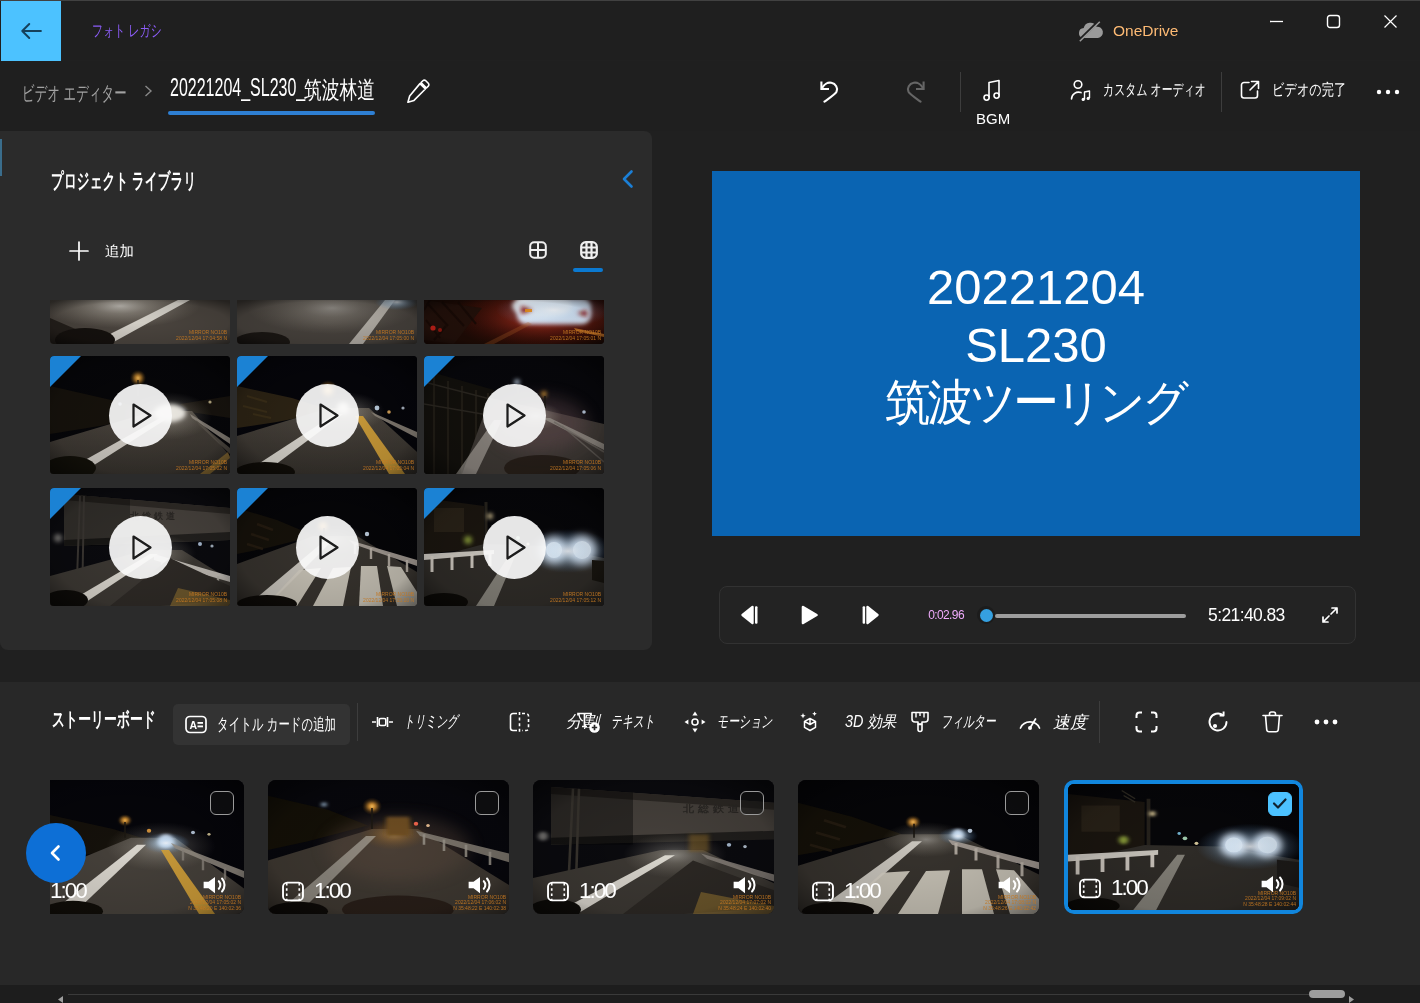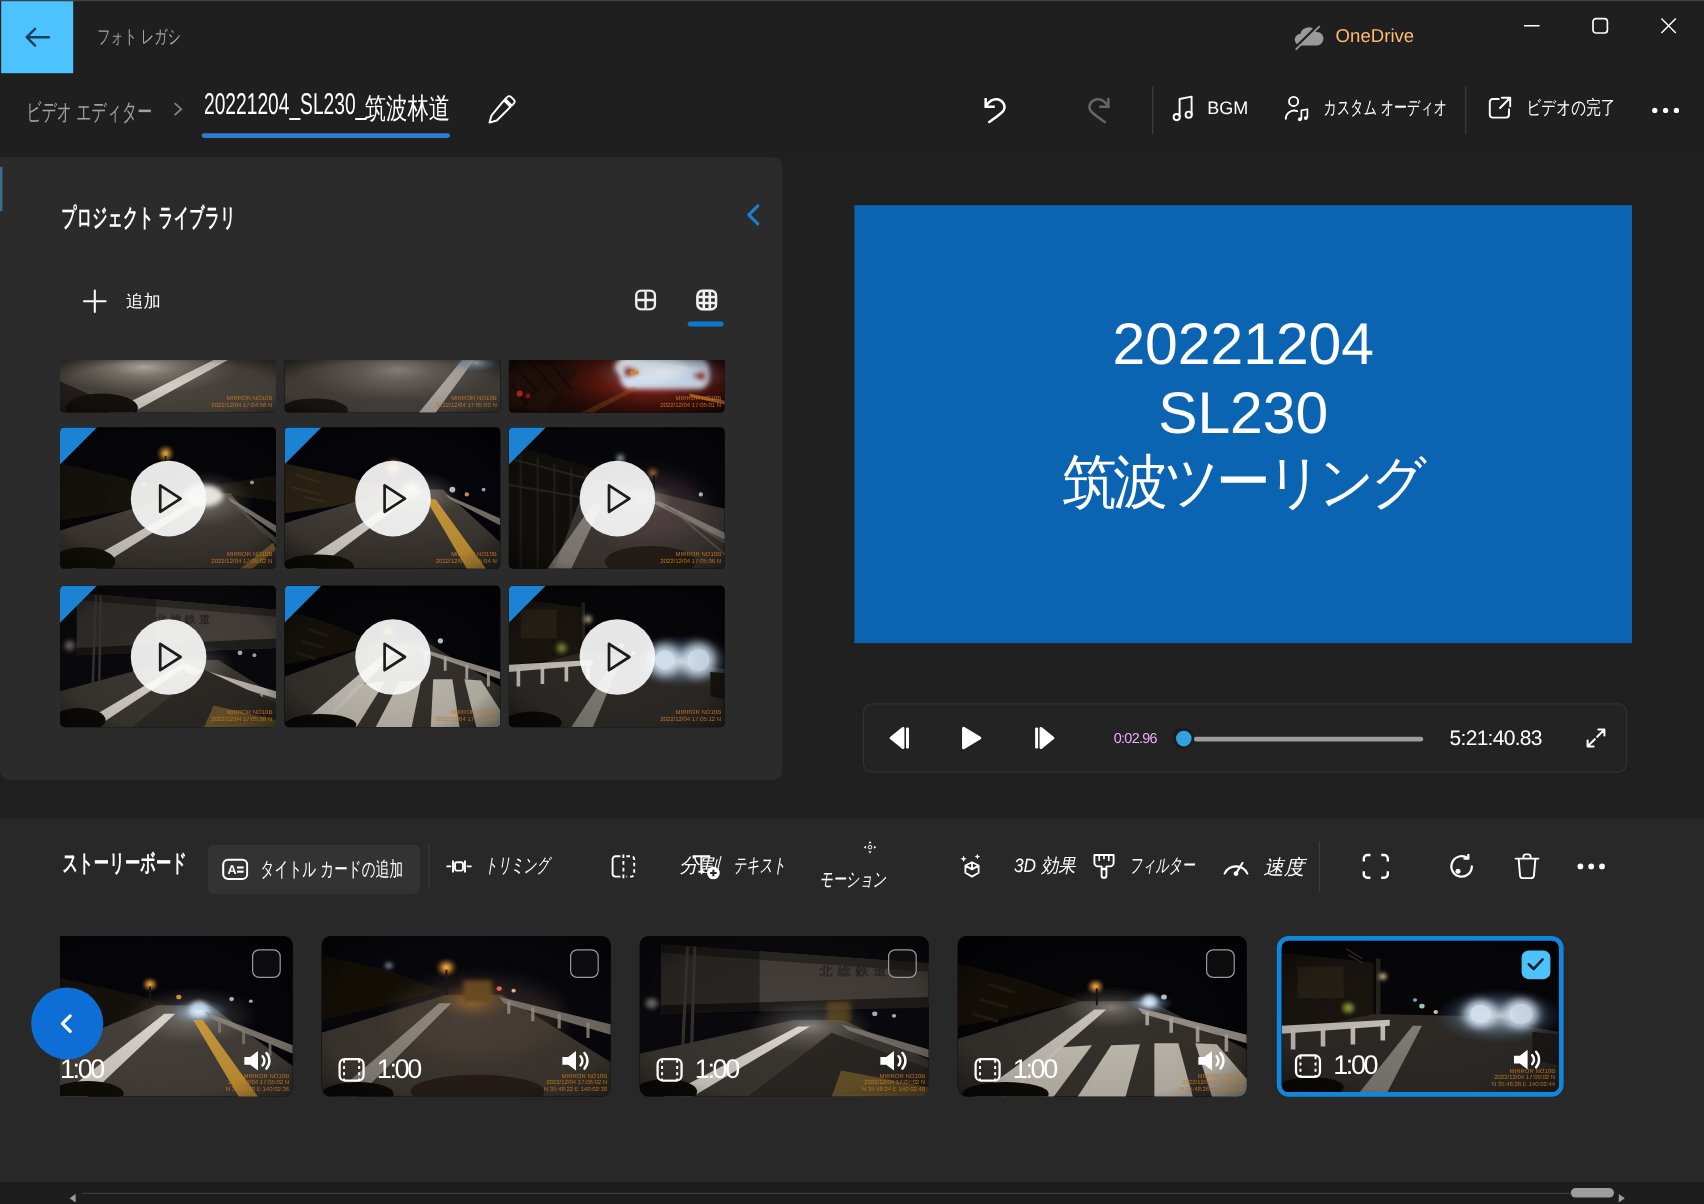--- a/index.html
+++ b/index.html
@@ -6,22 +6,22 @@
   html,body { width:1420px; height:1003px; overflow:hidden; background:#202020;
     font-family:"Liberation Sans", sans-serif; }
   .abs { position:absolute; }
   #stage { position:relative; width:1420px; height:1003px; background:#202020; }
 
   
   #titlebar { left:0; top:0; width:1420px; height:60px; background:#1f1f1f; }
   #topline { left:0; top:0; width:1420px; height:1px; background:#4a4a4a; opacity:.8; }
   #backbtn { left:1px; top:1px; width:60px; height:60px; background:#4cc2ff;
     display:flex; align-items:center; justify-content:center; }
-  #apptitle { left:81px; top:0; height:62px; display:flex; align-items:center;
-    color:#a3a3a3; font-size:16px; }
+  #apptitle { left:92px; top:0; height:62px; display:flex; align-items:center;
+    color:#8b5cf6; font-size:16px; }
   .sx { display:inline-block; transform-origin:0 50%; white-space:nowrap; }
   #onedrive { left:1075px; top:0; height:62px; display:flex; align-items:center; gap:8px;
     color:#fdba74; font-size:15.5px; }
   .wbtn { top:0; height:43px; width:56px; display:flex; align-items:center; justify-content:center; }
 
   
   #navbar { left:0; top:61px; width:1420px; height:70px; background:#1f1f1f; }
   #crumb { left:22px; top:80px; color:#a2a2a2; font-size:20px; }
   #crumbsep { left:142px; top:84px; }
   #tabname { left:170px; top:73px; color:#ffffff; font-size:25px; }
@@ -154,21 +154,21 @@
         <path d="M3.9 9.4 C5.8 5.3 9.7 3.1 13.3 3.8 C17.7 4.7 20.3 9 18.5 12.7 C17.2 15.1 11.6 18.9 6.4 22.7" fill="none" stroke="#ffffff" stroke-width="2.1" stroke-linecap="round"></path>
       </svg>
   </div>
   <div class="abs" style="left:903px; top:79px;">
     <svg width="24" height="26" viewBox="0 0 24 26" style="transform:scaleX(-1)">
         <path d="M3.4 2.6 L3.4 10 L11 10" fill="none" stroke="#666666" stroke-width="2.1"></path>
         <path d="M3.9 9.4 C5.8 5.3 9.7 3.1 13.3 3.8 C17.7 4.7 20.3 9 18.5 12.7 C17.2 15.1 11.6 18.9 6.4 22.7" fill="none" stroke="#666666" stroke-width="2.1" stroke-linecap="round"></path>
       </svg>
   </div>
   <div class="vdiv abs" style="left:960px;"></div>
-  <div class="navitem abs" style="left:976px; gap:8px;">
+  <div class="navitem abs" style="left:976px; gap:8px;flex-direction:column;">
     <svg width="22" height="24" viewBox="0 0 22 24">
         <path d="M7 19.5 V4.5 L17 2.5 V17.5" fill="none" stroke="#ffffff" stroke-width="1.6" stroke-linejoin="round"></path>
         <circle cx="4.6" cy="19.6" r="2.6" fill="none" stroke="#ffffff" stroke-width="1.6"></circle>
         <circle cx="14.6" cy="17.6" r="2.6" fill="none" stroke="#ffffff" stroke-width="1.6"></circle>
       </svg>
     <span>BGM</span>
   </div>
   <div class="navitem abs" style="left:1069px;">
     <svg width="24" height="24" viewBox="0 0 24 24">
         <circle cx="9" cy="6.5" r="3.8" fill="none" stroke="#ffffff" stroke-width="1.6"></circle>
@@ -559,21 +559,21 @@
     <span style="font-size:16.5px;">分割</span>
   </div>
   <div class="tbitem" style="left:576px;">
     <svg width="25" height="23" viewBox="0 0 25 23">
         <path d="M2 4.5 V2.5 h13 v2 M8.5 2.5 v13 M6 15.5 h5" fill="none" stroke="#ffffff" stroke-width="1.7"></path>
         <circle cx="18.5" cy="16.5" r="5.3" fill="#ffffff"></circle>
         <path d="M18.5 13.8 v5.4 M15.8 16.5 h5.4" stroke="#272727" stroke-width="1.7"></path>
       </svg>
     <span class="sx" style="font-size:16.5px; transform:scaleX(.65);">テキスト</span>
   </div>
-  <div class="tbitem" style="left:683px;flex-direction:column;">
+  <div class="tbitem" style="left:683px;">
     <svg width="24" height="24" viewBox="0 0 24 24">
         <circle cx="12" cy="12" r="3" fill="none" stroke="#ffffff" stroke-width="1.6"></circle>
         <path d="M12 1.5 L14.6 5.4 H9.4 z" fill="#ffffff"></path>
         <path d="M12 22.5 L9.4 18.6 h5.2 z" fill="#ffffff"></path>
         <path d="M1.5 12 L5.4 9.4 v5.2 z" fill="#ffffff"></path>
         <path d="M22.5 12 L18.6 14.6 V9.4 z" fill="#ffffff"></path>
       </svg>
     <span class="sx" style="font-size:16.5px; transform:scaleX(.66);">モーション</span>
   </div>
   <div class="tbitem" style="left:798px;gap:23px;">

